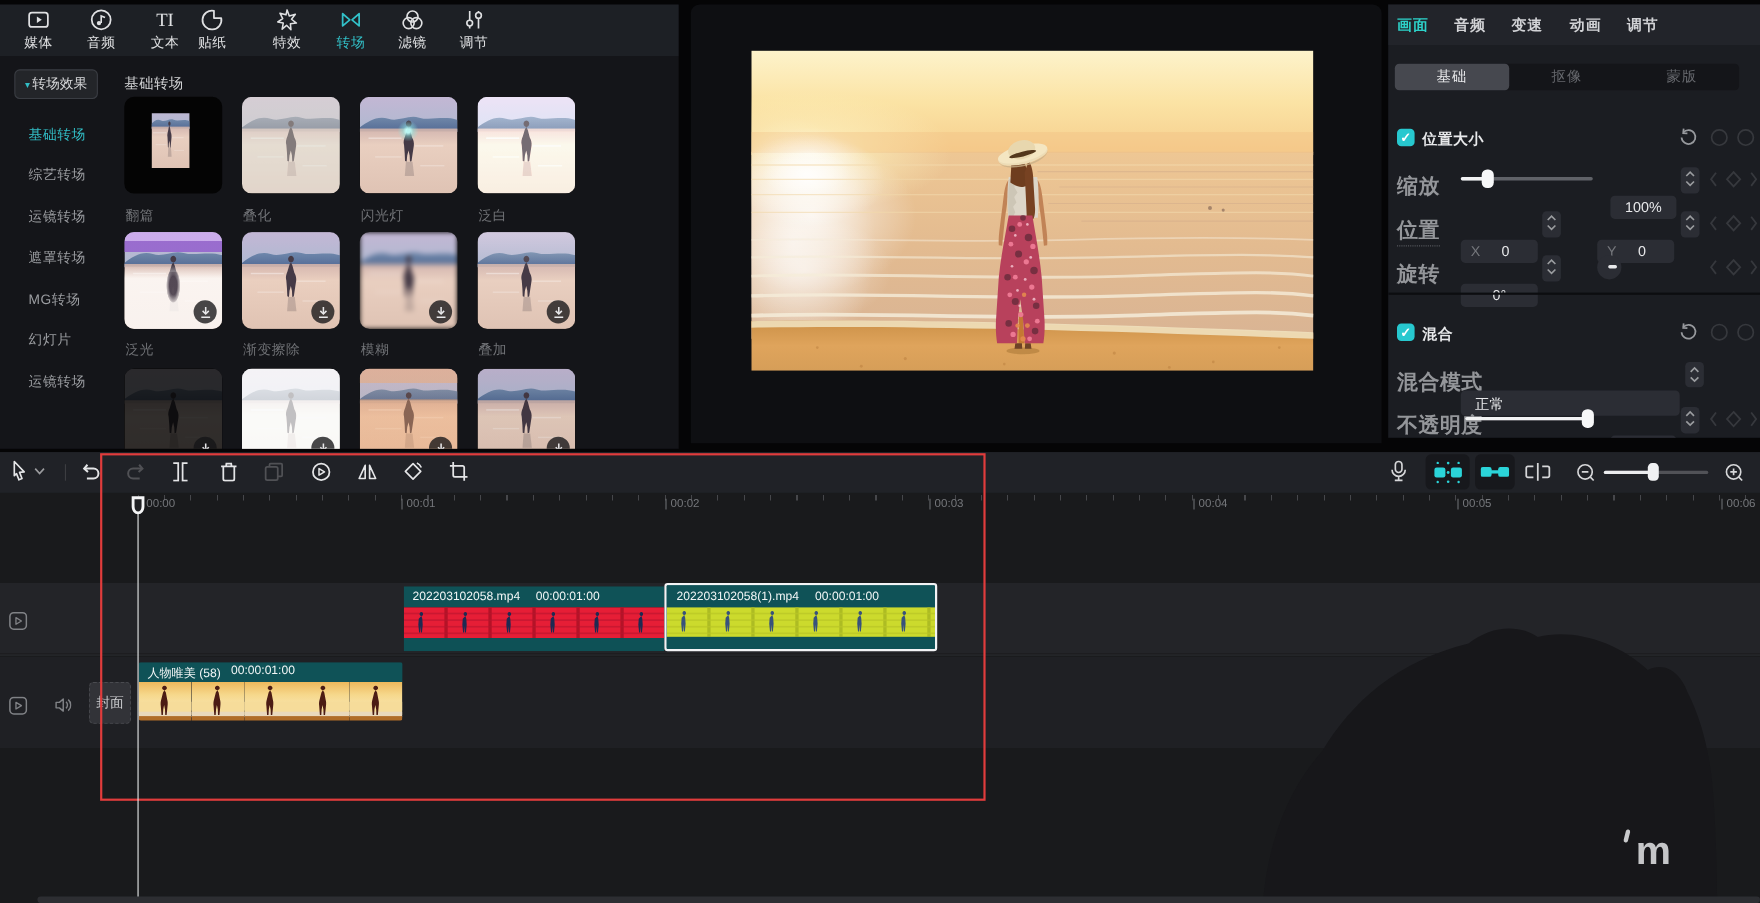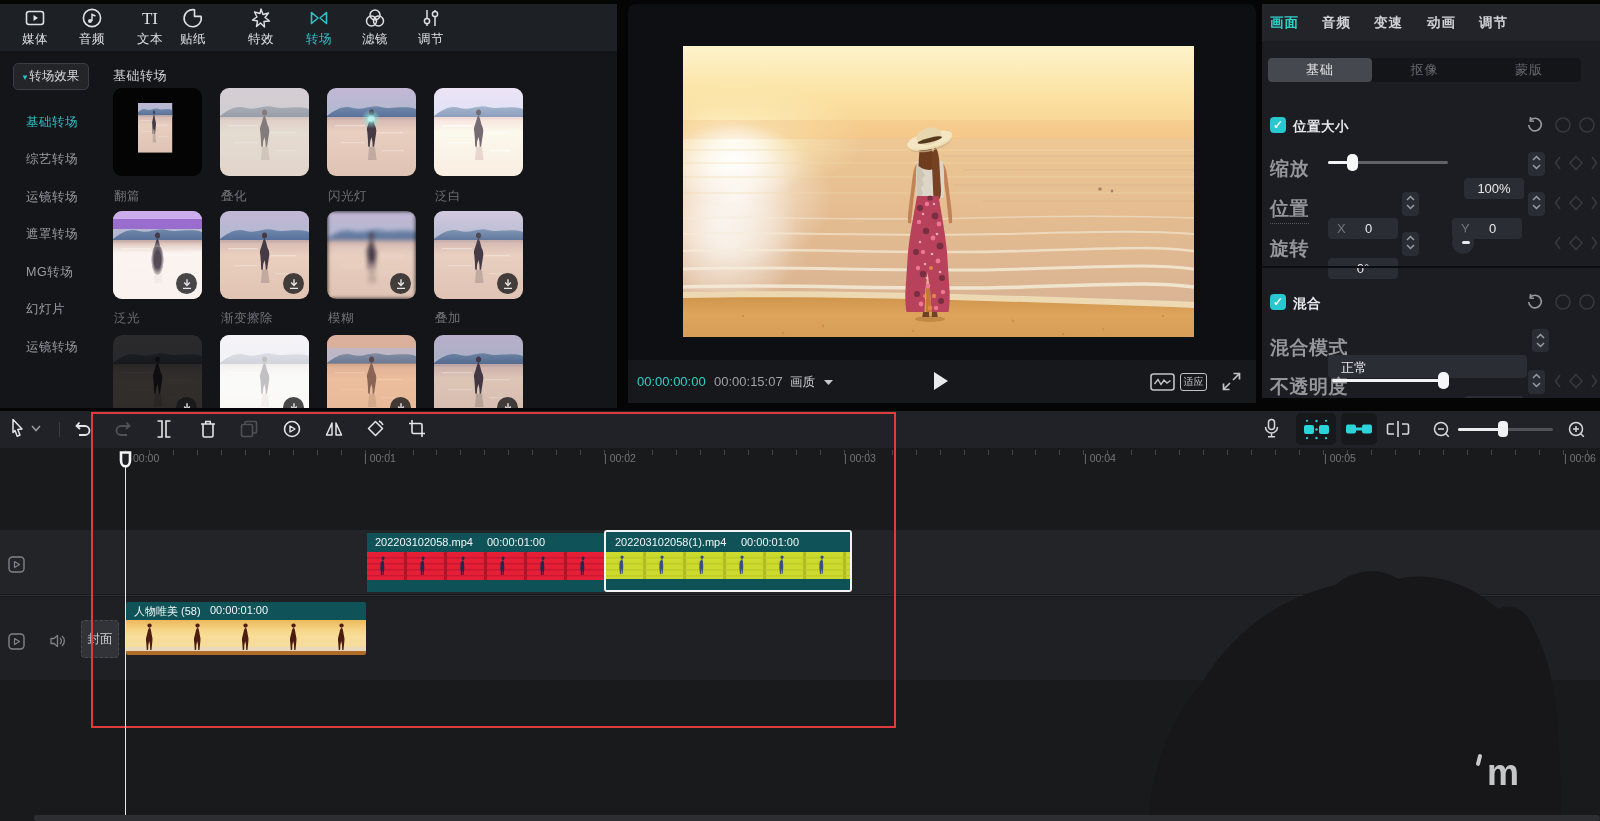--- a/index.html
+++ b/index.html
@@ -420,41 +420,20 @@
           <g transform="translate(247,95) rotate(-14)">
             <ellipse cx="0" cy="0" rx="23" ry="8" fill="#ecdcb6"></ellipse>
             <ellipse cx="0" cy="-1.5" rx="23" ry="7.5" fill="#f4e6c2"></ellipse>
             <ellipse cx="0" cy="-5" rx="12.5" ry="8.5" fill="#e8d7ae"></ellipse>
             <ellipse cx="0" cy="-1" rx="12.6" ry="2.2" fill="#54381c"></ellipse>
             <path d="M-23,.5 A23,8 0 0 0 23,.5 A23,9.5 0 0 1 -23,.5 Z" fill="#c8b088" opacity=".8"></path>
           </g>
         </g>
       </svg>
     </div>
-    <div id="pctrl" class="abs">
-      <div class="ptime" style="left:9px;color:#2dd1c8;">00:00:00:00</div>
-      <div class="ptime" style="left:86px;color:#9fa1a5;">00:00:15:07</div>
-      <div class="ptime" style="left:162px;color:#c9cacd;font-size:12.5px;">画质</div>
-      <svg class="abs" style="left:196px;top:20px;" width="9" height="6">
-          <path d="M0,0 L4.5,5 L9,0" fill="#c9cacd"></path>
-        </svg>
-      <svg class="abs" style="left:305px;top:12px;" width="16" height="18">
-          <path d="M1,0 L15,9 L1,18 Z" fill="#e9eaec"></path>
-        </svg>
-      <svg class="abs" style="left:522px;top:13px;" width="25" height="18" viewBox="0 0 25 18">
-          <rect x="1" y="1" width="23" height="16" rx="2.5" fill="none" stroke="#c2c3c6" stroke-width="1.6"></rect>
-          <path d="M4.5,11 L8,6.5 L11,11.5 L14,7 L17,10 L20.5,7.5" fill="none" stroke="#c2c3c6" stroke-width="1.4"></path>
-        </svg>
-      <div class="abs" style="left:552px;top:13px;width:27px;height:18px;border:1.6px solid #c2c3c6;border-radius:3px;color:#c2c3c6;font-size:10px;text-align:center;line-height:15px;">适应</div>
-      <svg class="abs" style="left:594px;top:12px;" width="19" height="19" viewBox="0 0 19 19">
-          <g stroke="#c2c3c6" stroke-width="1.7" fill="none">
-            <path d="M11.5,1.5 h6 v6 M17.5,1.5 l-6.5,6.5 M7.5,17.5 h-6 v-6 M1.5,17.5 l6.5,-6.5"></path>
-          </g>
-        </svg>
-    </div>
   </div>
 
   <div id="rightpanel" class="abs">
     <div id="rp-head" class="abs">
       <div class="abs" style="left:8px;top:10px;font-size:13.5px;font-weight:bold;color:#2dd1c8;letter-spacing:1px;">画面</div>
       <div class="abs" style="left:60px;top:10px;font-size:13.5px;font-weight:bold;color:#d2d3d6;letter-spacing:1px;">音频</div>
       <div class="abs" style="left:112px;top:10px;font-size:13.5px;font-weight:bold;color:#d2d3d6;letter-spacing:1px;">变速</div>
       <div class="abs" style="left:165px;top:10px;font-size:13.5px;font-weight:bold;color:#d2d3d6;letter-spacing:1px;">动画</div>
       <div class="abs" style="left:217px;top:10px;font-size:13.5px;font-weight:bold;color:#d2d3d6;letter-spacing:1px;">调节</div>
     </div>

